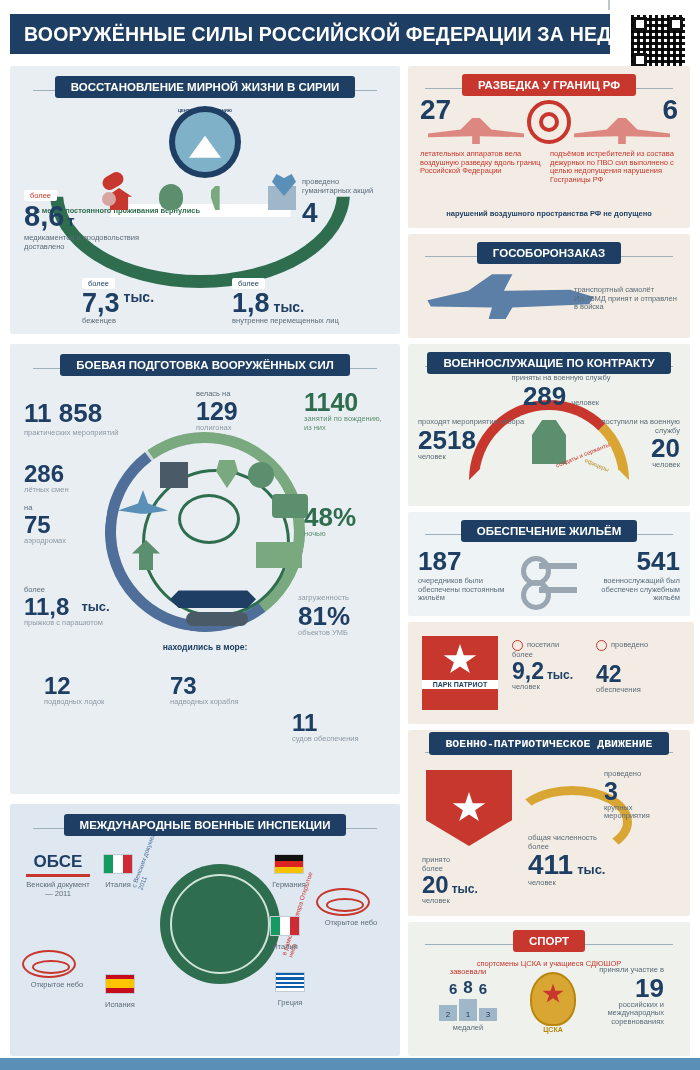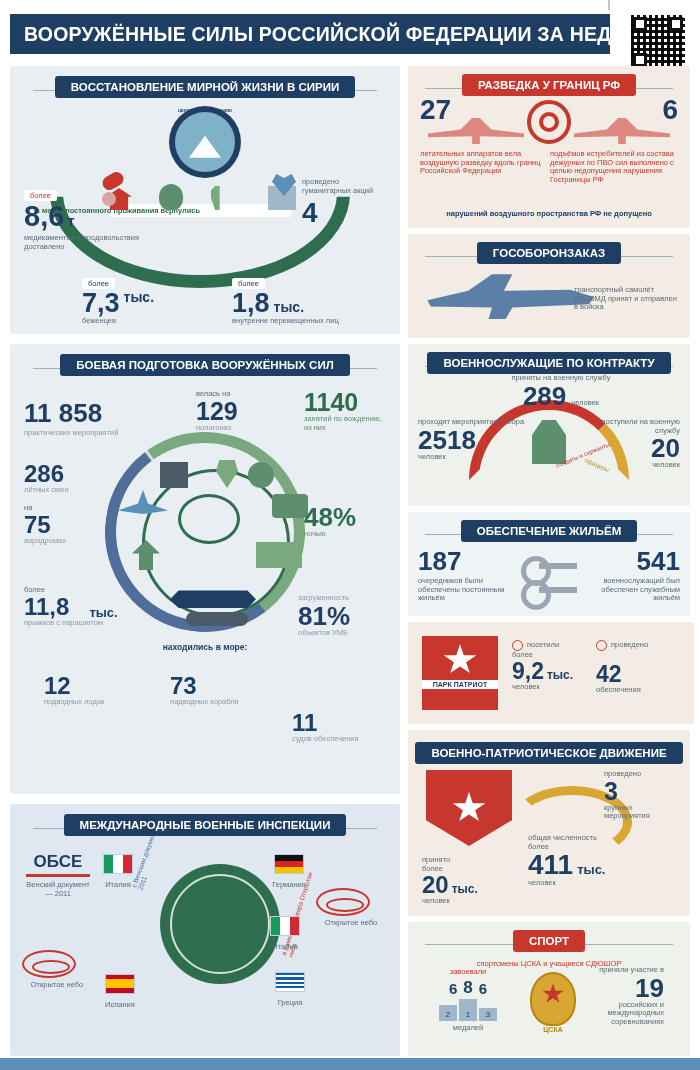--- a/index.html
+++ b/index.html
@@ -260,21 +260,21 @@
       <div class="lbl grey">лётных смен</div>
     </div>
     <div style="position:absolute; left:14px; top:160px; width:86px;">
       <div class="lbl">на</div>
       <div class="num" style="font-size:24px;">75</div>
       <div class="lbl grey">аэродромах</div>
     </div>
 
     <div style="position:absolute; left:14px; top:242px; width:96px;">
       <div class="lbl">более</div>
-      <div class="row" style="align-items:flex-end; gap:20px;">
+      <div class="row" style="align-items:center; gap:12px;">
         <div class="num" style="font-size:24px;">11,8</div>
         <div class="num" style="font-size:13px;">тыс.</div>
       </div>
       <div class="lbl grey">прыжков с парашютом</div>
     </div>
 
     <div style="position:absolute; left:186px; top:46px; width:90px;">
       <div class="lbl">велась на</div>
       <div class="num" style="font-size:25px;">129</div>
       <div class="lbl grey">полигонах</div>
@@ -483,21 +483,21 @@
       <div class="row" style="align-items:center; gap:4px;">
         <span style="display:inline-block;width:11px;height:11px;border:1.5px solid #c8372d;border-radius:50%;"></span>
         <span class="lbl">проведено</span>
       </div>
       <div class="num" style="font-size:23px; margin-top:12px;">42</div>
       <div class="lbl">обеспечения</div>
     </div>
   </div>
 
   <div class="panel" id="vpd">
-    <div class="badge-wrap" style="padding-top:12px;">
+    <div class="badge-wrap" style="padding-top:2px;font-family:Liberation Mono, monospace;">
       <span class="badge-line" style="top:22px;"></span>
       <span class="badge">ВОЕННО-ПАТРИОТИЧЕСКОЕ ДВИЖЕНИЕ</span>
     </div>
 
     <div style="position:absolute; left:18px; top:40px; width:86px; height:76px; background:#c8372d; clip-path:polygon(0 0,100% 0,100% 66%,50% 100%,0 66%); display:flex; align-items:center; justify-content:center;">
       <div class="star" style="background:#fff;"></div>
     </div>
 
     <div style="position:absolute; left:104px; top:56px; width:120px; height:72px; border:9px solid transparent; border-top-color:#d9a634; border-right-color:#d9a634; border-radius:50%;"></div>
 

